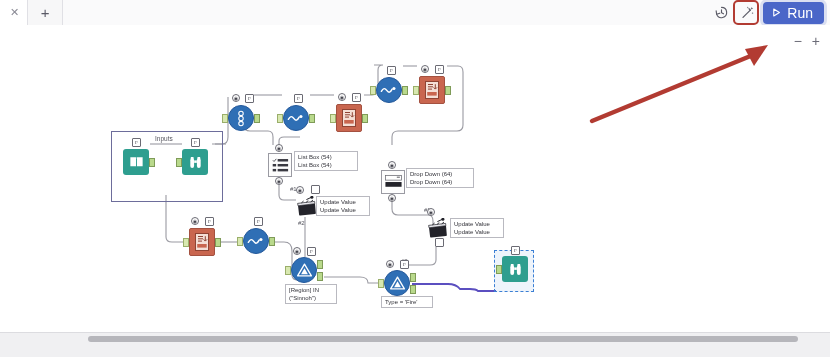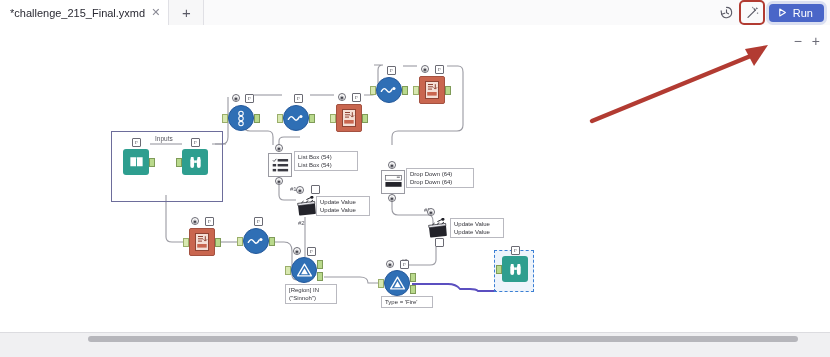--- a/index.html
+++ b/index.html
@@ -39,21 +39,21 @@
   }
   .tb-icon svg{display:block;}
   .wand-highlight{
     position:absolute;left:-4px;top:-3px;width:26px;height:25px;
     border:2px solid #b23b32;border-radius:5px;box-sizing:border-box;
     pointer-events:none;
   }
   #run-btn{
     display:flex;align-items:center;gap:5px;
     background:#4a66c8;color:#fff;border-radius:4px;
-    padding:3px 11px 3px 8px;font-size:11px;cursor:pointer;
+    padding:3px 11px 3px 8px;font-size:14px;cursor:pointer;
     box-shadow:0 0 0 3px rgba(74,102,200,.18);
   }
   
   #canvas{
     position:absolute;left:0;top:25px;width:830px;height:307px;
     background:#ffffff;overflow:hidden;
   }
   #zoomctl{
     position:absolute;right:10px;top:9px;display:flex;gap:10px;
     color:#6c6c78;font-size:14px;
@@ -125,21 +125,20 @@
   #hscroll{
     position:absolute;left:88px;top:336px;width:710px;height:6px;
     background:#b6b6bb;border-radius:3px;
   }
 </style>
 </head>
 <body>
 
 <div id="tabbar">
   <div class="tab">
-    <span>*challenge_215_Final.yxmd</span>
     <span class="tab-close">✕</span>
   </div>
   <div class="tab-add">+</div>
   <div class="tabbar-rest"></div>
   <div id="tb-right">
 
     <div class="tb-icon">
       <svg width="15" height="15" viewBox="0 0 16 16">
         <path d="M8 2.5a5.5 5.5 0 1 1-5.2 7.3" fill="none" stroke="#5a5a66" stroke-width="1.2" stroke-linecap="round"></path>
         <path d="M2.3 6.3 2.8 9.9 6.2 8.7" fill="none" stroke="#5a5a66" stroke-width="1.2" stroke-linejoin="round" stroke-linecap="round"></path>

